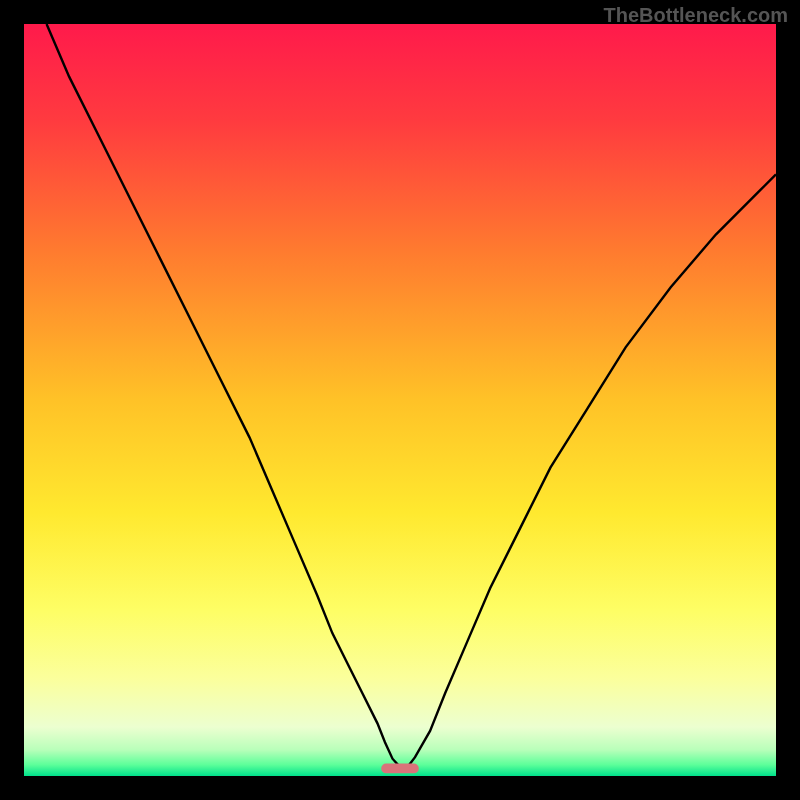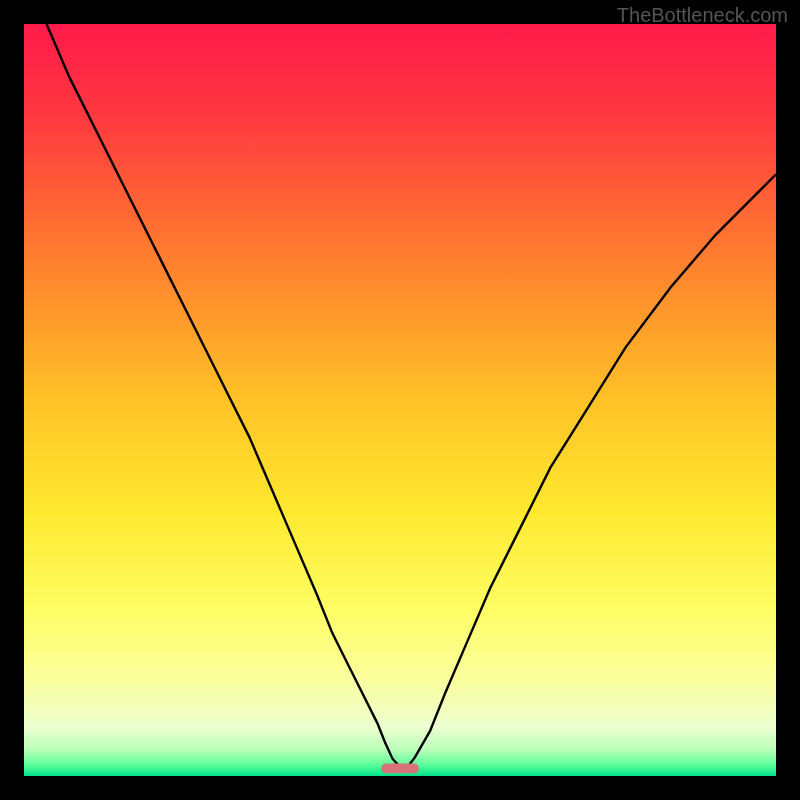--- a/index.html
+++ b/index.html
@@ -25,21 +25,21 @@
     top: 24px;
     width: 752px;
     height: 752px;
   }
   .watermark {
     position: absolute;
     top: 4px;
     right: 12px;
     color: #555;
     font-size: 20px;
-    font-weight: 400;
+    font-weight: 700;
     user-select: none;
   }
   svg { display: block; }
 </style>
 </head>
 <body>
 
 <div class="frame">
 
   <div class="plot-area">

